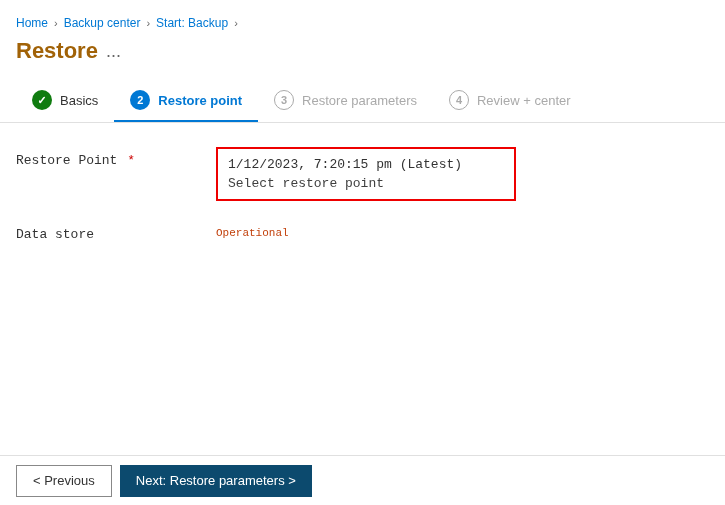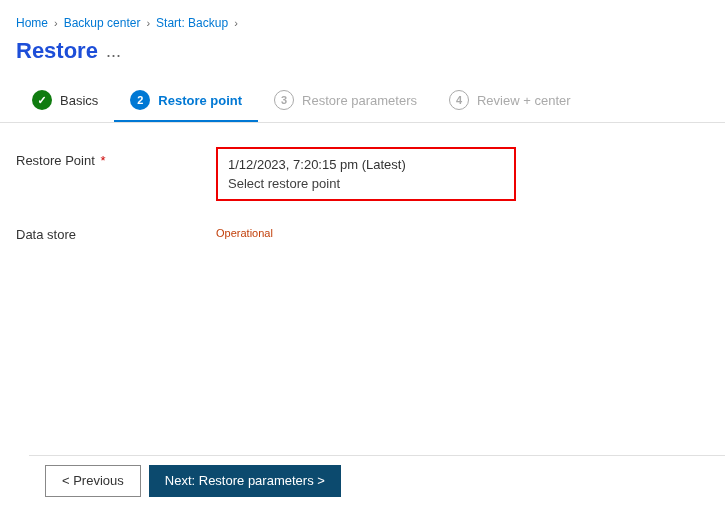--- a/index.html
+++ b/index.html
@@ -35,21 +35,21 @@
 
     .page-title {
       display: flex;
       align-items: center;
       gap: 8px;
       padding: 4px 16px 16px;
     }
     .page-title h1 {
       font-size: 22px;
       font-weight: 600;
-      color: #1d4ed8;
+      color: #a16207;
     }
     .page-title-ellipsis {
       color: #666;
       font-size: 18px;
       cursor: pointer;
     }
 
     .tabs-container {
       display: flex;
       align-items: center;
@@ -109,20 +109,21 @@
     }
 
     .content-area {
       padding: 24px 16px;
     }
 
     .form-row {
       display: flex;
       align-items: flex-start;
       margin-bottom: 20px;
+      font-family: Liberation Mono, monospace;
     }
 
     .form-label {
       width: 200px;
       padding-top: 6px;
       font-size: 13px;
       color: #333;
       flex-shrink: 0;
     }
 
@@ -168,21 +169,20 @@
       bottom: 0;
       left: 0;
       right: 0;
       height: 50px;
       border-top: 1px solid #e0e0e0;
       display: flex;
       align-items: center;
       padding: 0 16px;
       gap: 8px;
       background: #fff;
-      margin-left: 29px;
     }
 
     .btn {
       height: 32px;
       padding: 0 16px;
       border: none;
       cursor: pointer;
       font-size: 13px;
       font-weight: 500;
       display: flex;

